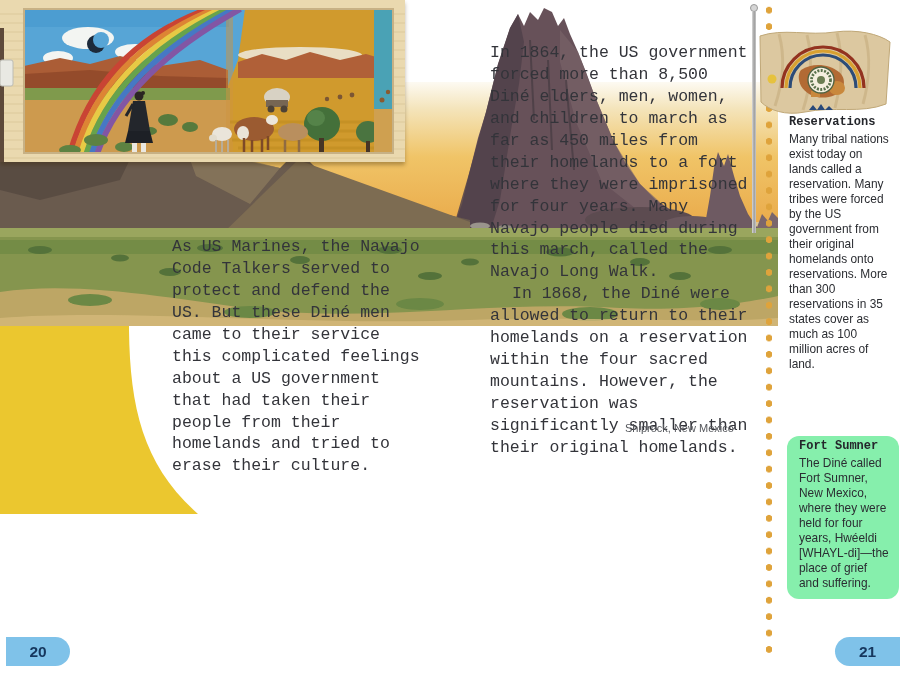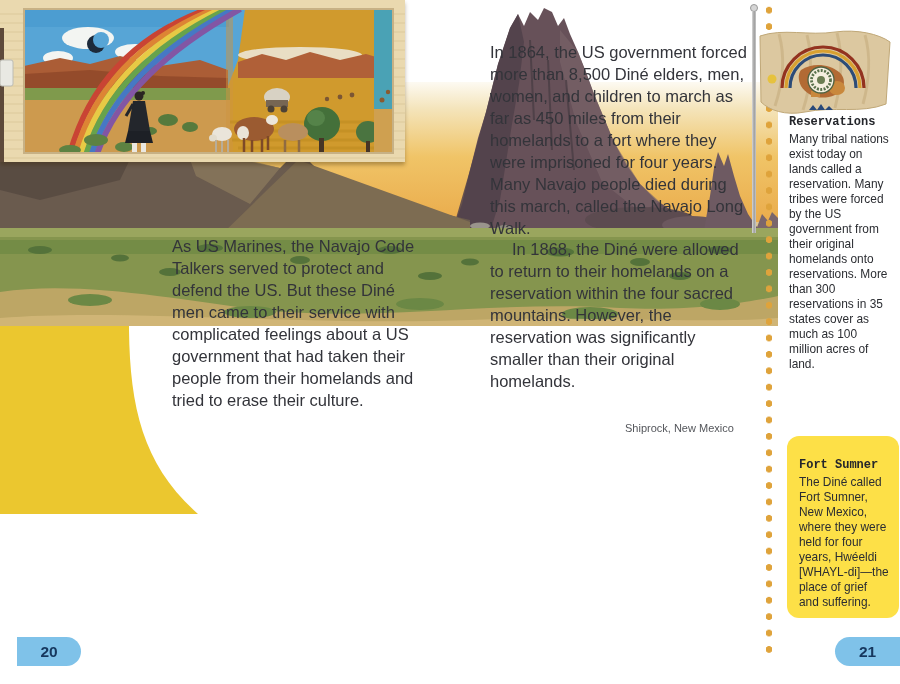--- a/index.html
+++ b/index.html
@@ -5,33 +5,33 @@
   * { margin:0; padding:0; box-sizing:border-box; }
   body { background:#ffffff; }
   .spread {
     position:relative; width:900px; height:684px; background:#ffffff;
     overflow:hidden; font-family:"Liberation Sans","DejaVu Sans",sans-serif;
   }
   .abs { position:absolute; }
 
   
   .serif {
-    font-family:Liberation Sans, sans-serif;
+    font-family:Liberation Mono, monospace;
     font-size:16.5px; line-height:1.33; color:#33343a;
   }
   .serif p + p { text-indent:22px; }
 
   
   .side { font-size:11.9px; line-height:1.26; color:#2b2d32; }
   .side h4 { font-size:12px; line-height:1.3; color:#24262b; margin-bottom:1px;font-family:Liberation Mono, monospace; }
 
   .cap { font-size:10.8px; line-height:1.34; color:#54565b; }
 
   .callout {
-    background:#fde047; border-radius:12px; padding:22px 10px 8px 12px;
+    background:#86efac; border-radius:12px; padding:3px 10px 8px 12px;
   }
 
   .pill {
     height:29px; background:#7fc2e9; color:#16375e; font-weight:bold;
     font-size:15.5px; display:flex; align-items:center; justify-content:center;
     z-index:9;
   }
 
   .dots {
     width:8px;
@@ -207,21 +207,21 @@
           <circle cx="382" cy="100" r="2.5" fill="#8a5a30"></circle>
             <circle cx="388" cy="92" r="2.2" fill="#8a5a30"></circle>
         </g>
       </g>
       <rect x="24" y="9" width="369" height="144" fill="none" stroke="#c7b185" stroke-width="2"></rect>
     </svg>
   </figure>
 
 
 
-  <div class="abs serif" style="left:172px;top:236px;width:256px;z-index:4">As US Marines, the Navajo Code Talkers served to protect and defend the US. But these Diné men came to their service with complicated feelings about a US government that had taken their people from their homelands and tried to erase their culture.</div>
+  <div class="abs serif" style="left:172px;top:236px;width:256px;z-index:4">As US Marines, the Navajo Code Talkers served to protect and defend the US. But these Diné men came to their service this complicated feelings about a US government that had taken their people from their homelands and tried to erase their culture.</div>
 
   <div class="abs serif" style="left:490px;top:42px;width:258px;z-index:4">
     <p>In 1864, the US government forced more than 8,500 Diné elders, men, women, and children to march as far as 450 miles from their homelands to a fort where they were imprisoned for four years. Many Navajo people died during this march, called the Navajo Long Walk.</p>
     <p>In 1868, the Diné were allowed to return to their homelands on a reservation within the four sacred mountains. However, the reservation was significantly smaller than their original homelands.</p>
   </div>
 
   <div class="abs cap" style="left:625px;top:421px;white-space:nowrap;font-size:11px;z-index:4">Shiprock, New Mexico</div>
 
   <div class="abs dots" style="left:765px;top:2px;height:659px"></div>
 
@@ -257,16 +257,16 @@
   <aside class="abs side" style="left:789px;top:115px;width:104px;z-index:4">
     <h4>Reservations</h4>
     <p>Many tribal nations exist today on lands called a reservation. Many tribes were forced by the US government from their original homelands onto reservations. More than 300 reservations in 35 states cover as much as 100 million acres of land.</p>
   </aside>
 
   <aside class="abs side callout" style="left:787px;top:436px;width:112px;z-index:4">
     <h4>Fort Sumner</h4>
     <p>The Diné called Fort Sumner, New Mexico, where they were held for four years, Hwéeldi [WHAYL-di]—the place of grief and suffering.</p>
   </aside>
 
-  <div class="abs pill" style="left:17px;top:637px;width:64px;border-radius:0 15px 15px 0">20</div>
+  <div class="abs pill" style="left:6px;top:637px;width:64px;border-radius:0 15px 15px 0">20</div>
   <div class="abs pill" style="left:835px;top:637px;width:65px;border-radius:15px 0 0 15px">21</div>
 
 </div>
 
 </body></html>

